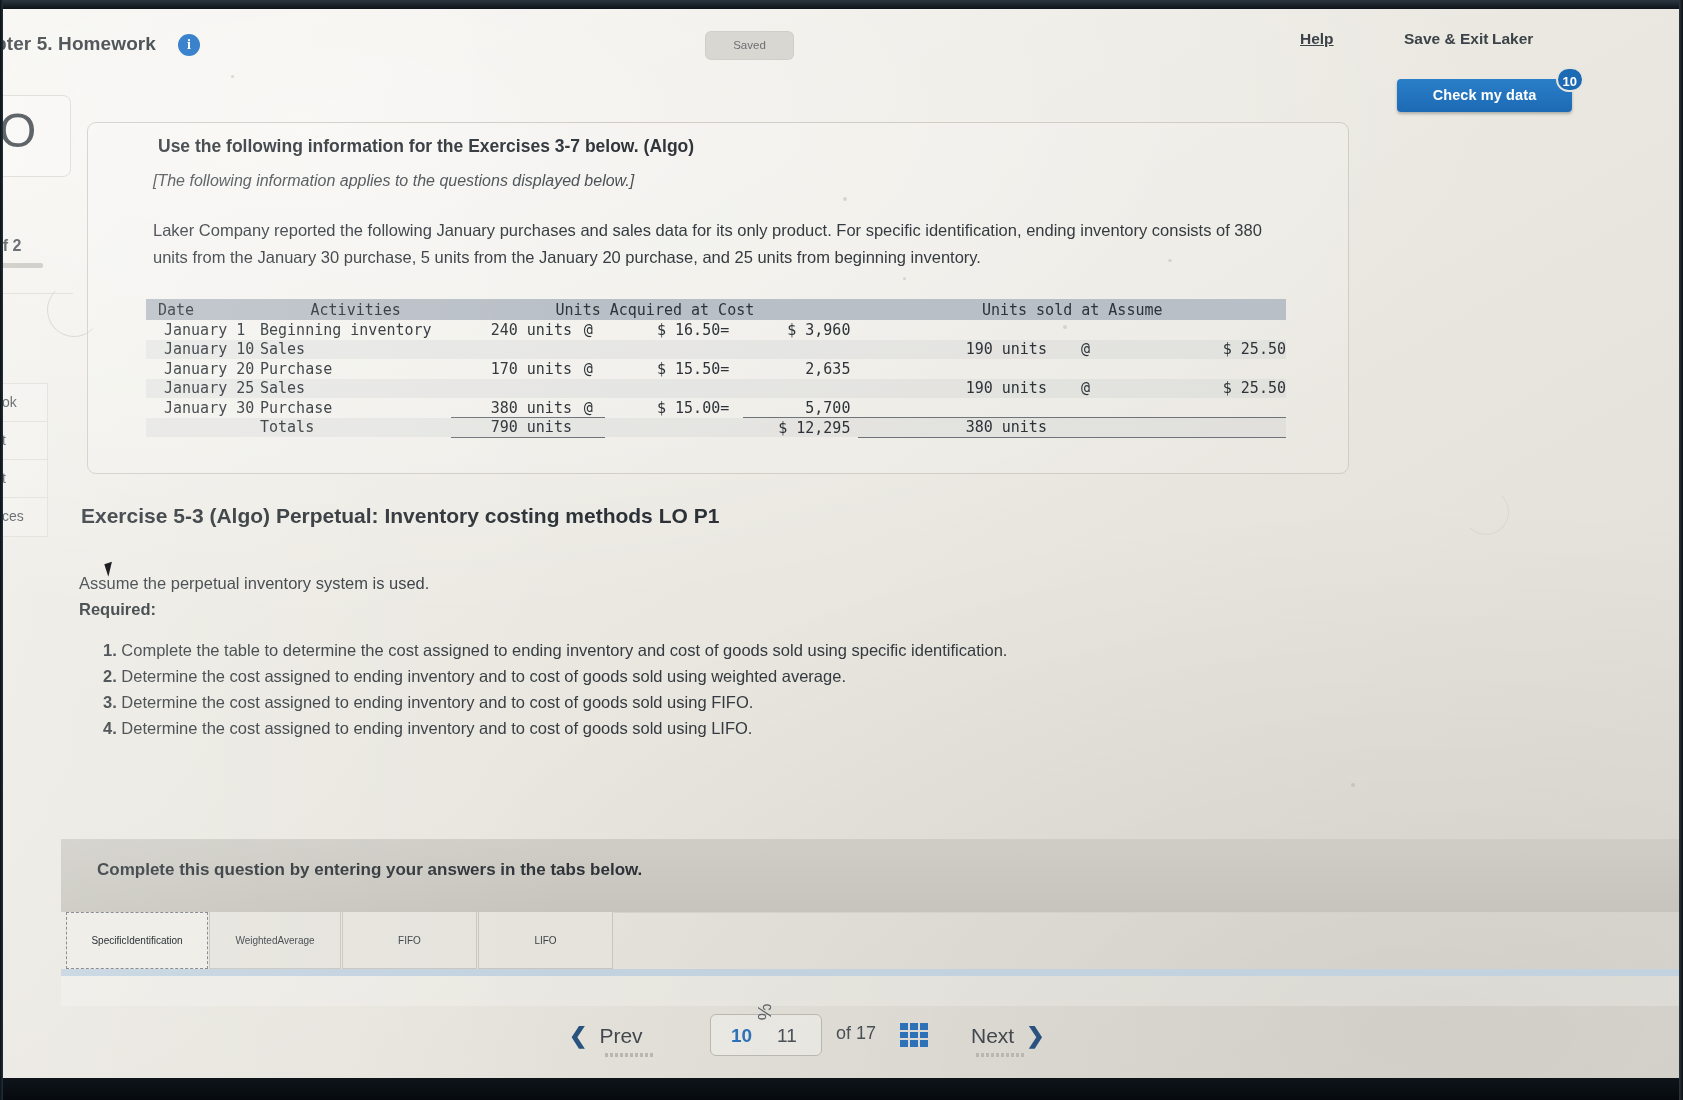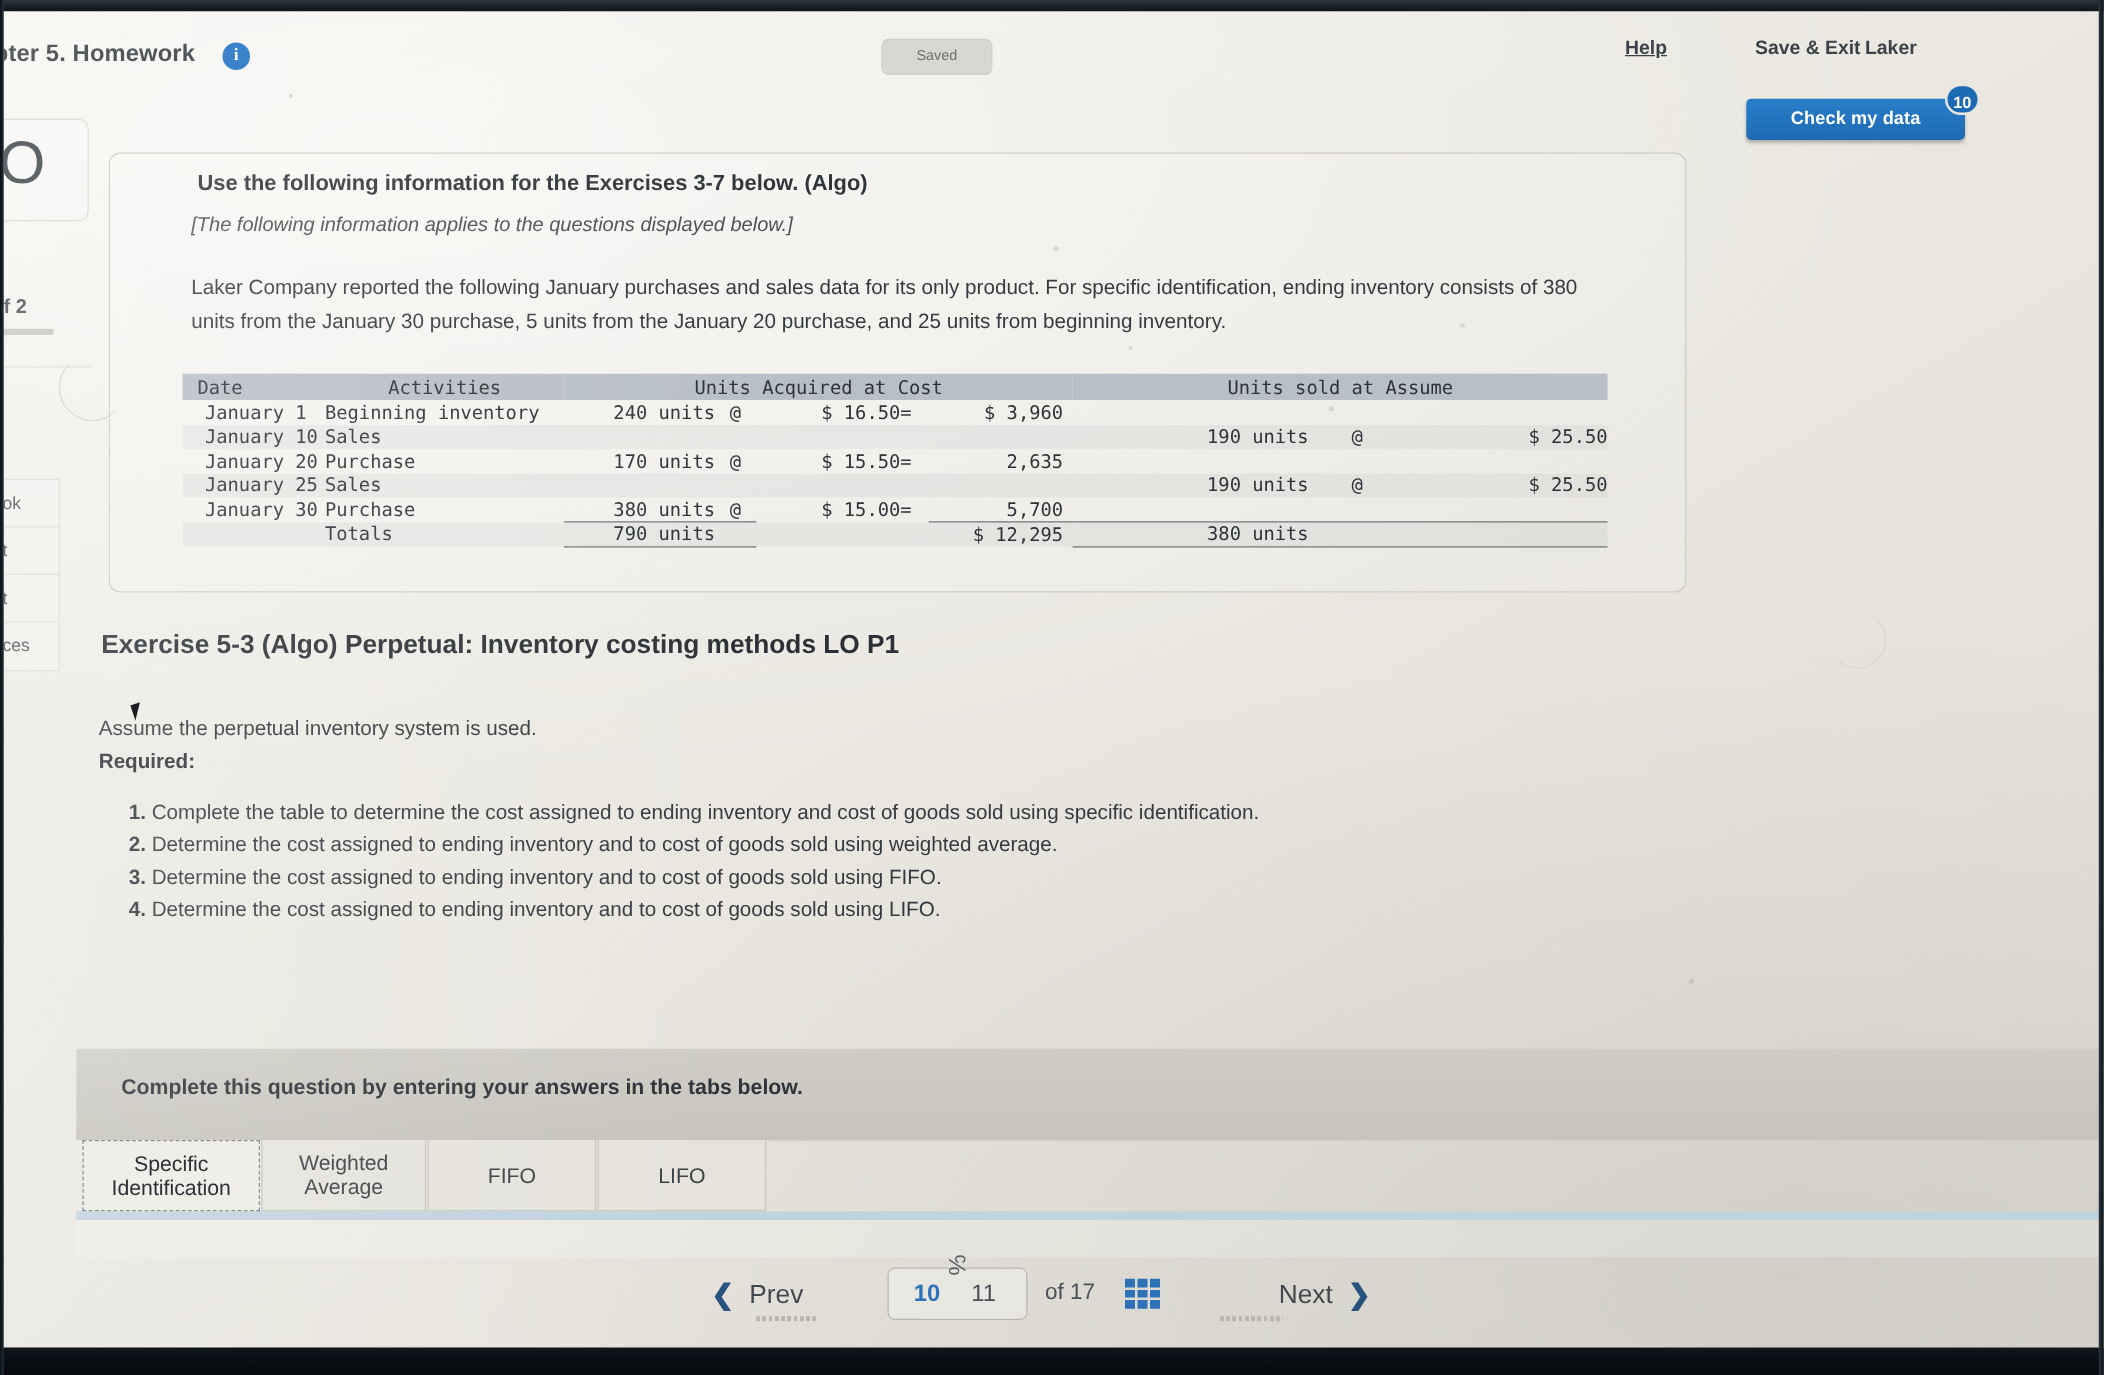--- a/index.html
+++ b/index.html
@@ -227,22 +227,22 @@
     position:absolute; left:36px; top:21px;
     font-size:17px; font-weight:bold; color:#2d3338; white-space:nowrap;
   }
   #tabstrip{
     position:absolute; left:58px; top:903px; right:0; height:57px;
   }
   .tab{
     position:absolute; top:0; height:57px;
     border:1px solid #c7c5be; border-top:none;
     background:#e5e3dc; color:#3a4045;
-    font-size:17px; text-align:center;
-    display:flex; align-items:center; justify-content:center; flex-direction:column;
+    font-size:10px; text-align:center;
+    display:flex; align-items:center; justify-content:center; 
     line-height:19px;
   }
   .tab.active{
     background:#efeee9; border:1px dashed #8b8f94; border-top:1px dashed #8b8f94;
     color:#2b3136; z-index:3;
   }
   #tab-specific{ left:5px; width:142px; }
   #tab-weighted{ left:148px; width:132px; }
   #tab-fifo{ left:281px; width:135px; }
   #tab-lifo{ left:417px; width:135px; }
@@ -286,21 +286,21 @@
   }
   #of-total{
     position:absolute; left:833px; top:14px; font-size:18px; color:#4a5055; white-space:nowrap;
   }
   #grid-icon{
     position:absolute; left:897px; top:14px; width:28px; height:24px;
     display:grid; grid-template-columns:repeat(3,1fr); grid-template-rows:repeat(3,1fr); gap:2px;
   }
   #grid-icon i{ background:#2d72b8; display:block; }
   #next-btn{
-    position:absolute; left:1020px; top:14px; display:flex; align-items:center;
+    position:absolute; left:968px; top:14px; display:flex; align-items:center;
     font-size:21px; color:#42484d;
   }
   #next-chevron{ font-size:22px; color:#29527e; margin-left:12px; font-weight:bold; }
   #next-underline{
     position:absolute; left:973px; top:44px; width:50px; height:4px;
     background:repeating-linear-gradient(90deg,#b9b7b0 0 3px, transparent 3px 5px);
   }
 
   
   .speck{ position:absolute; background:#b8b5ad; border-radius:50%; opacity:.55; }

